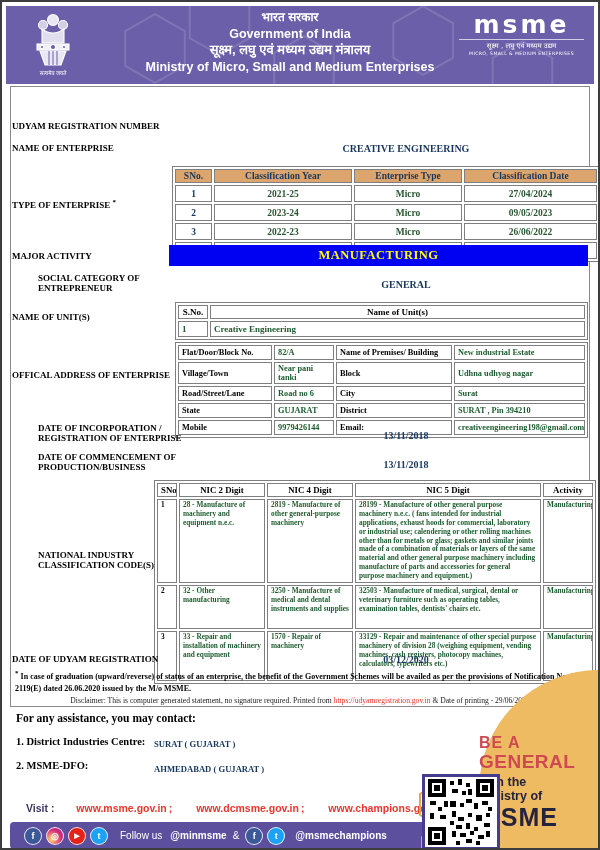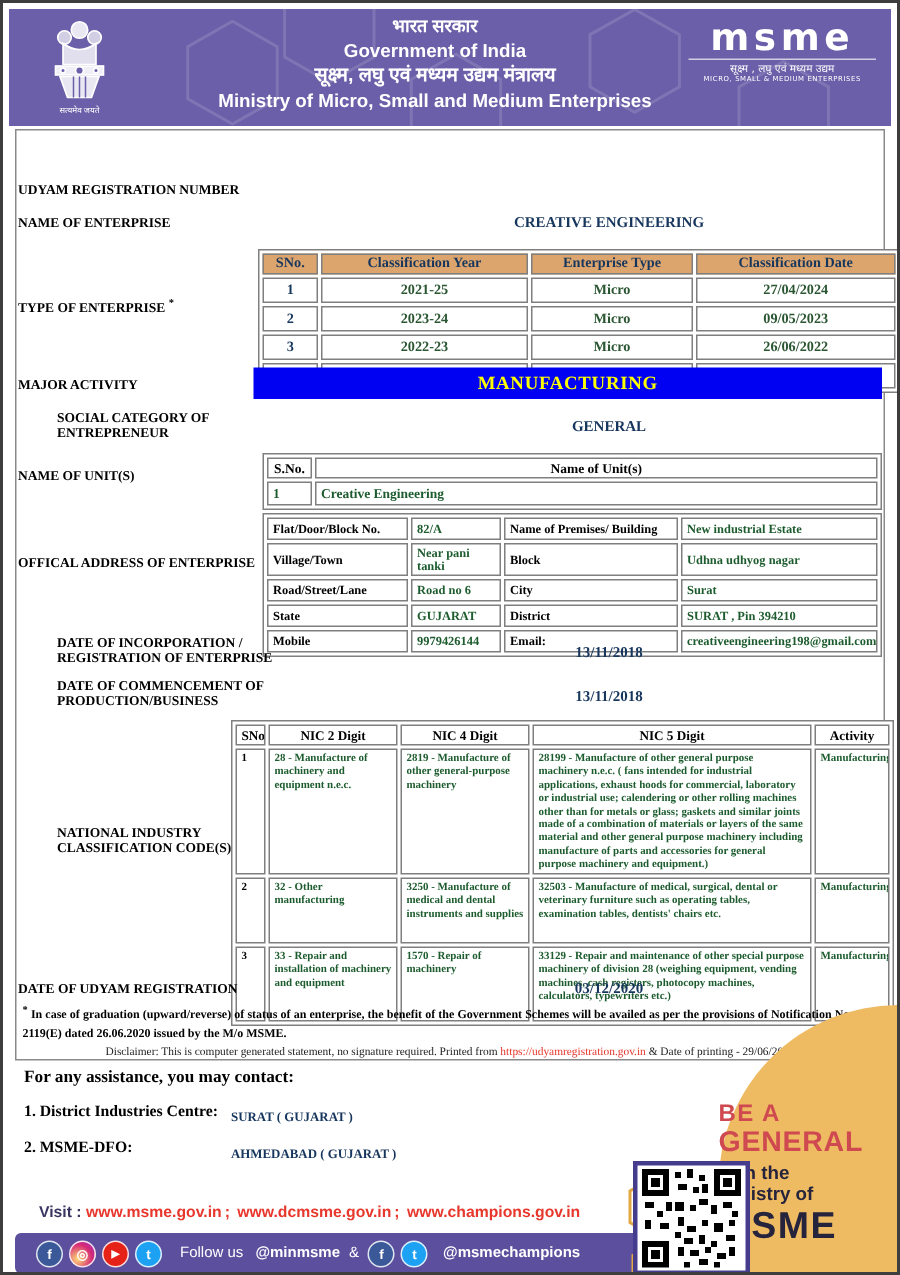--- a/index.html
+++ b/index.html
@@ -55,21 +55,21 @@
             text-align:justify;line-height:1.5;}
   .disclaimer{position:absolute;left:20px;right:20px;top:694px;text-align:center;font-size:7.6px;color:#222;}
   .disclaimer .link{color:#e8372c;}
   
   .assist-h{position:absolute;left:14px;top:710px;font-size:11.5px;font-weight:bold;color:#000;text-align:center;}
   .assist-lbl{position:absolute;left:14px;font-size:10.5px;font-weight:bold;color:#000;}
   .assist-val{position:absolute;left:152px;font-size:8.6px;font-weight:bold;color:#17365d;}
   
   .visit{position:absolute;left:24px;top:800px;font-family:"Liberation Sans",sans-serif;
          font-size:10.5px;font-weight:bold;color:#3a3560;}
-  .visit .vlink{color:#e8372c;} .visit .sep{color:#e8372c;padding:0 2px;}
+  .visit .vlink{color:#e8372c;margin-left:19px;} .visit .sep{color:#e8372c;padding:0 2px;}
   .socialbar{position:absolute;left:8px;right:0;top:820px;height:27px;background:#5b4f9e;z-index:2;
              border-radius:4px 0 0 4px;display:flex;align-items:center;padding-left:14px;box-sizing:border-box;
              font-family:"Liberation Sans",sans-serif;color:#fff;font-size:10px;gap:4px;}
   .icn{width:16px;height:16px;border-radius:50%;display:inline-flex;align-items:center;justify-content:center;
        color:#fff;font-size:9px;font-weight:bold;border:1px solid rgba(255,255,255,.85);flex:0 0 auto;}
   .icn-fb{background:#3b5998;} .icn-ig{background:radial-gradient(circle at 30% 70%,#feda75,#d62976 60%,#962fbf);}
   .icn-yt{background:#e62117;font-size:7px;} .icn-tw{background:#1da1f2;}
   .follow-txt{margin:0 4px 0 8px;} .handle{font-weight:bold;} .amp{margin:0 2px;}
   .qr{position:absolute;left:420px;top:772px;width:78px;height:76px;background:#fff;
       border:3px solid #463c8e;box-sizing:border-box;z-index:5;display:flex;align-items:center;justify-content:center;}

